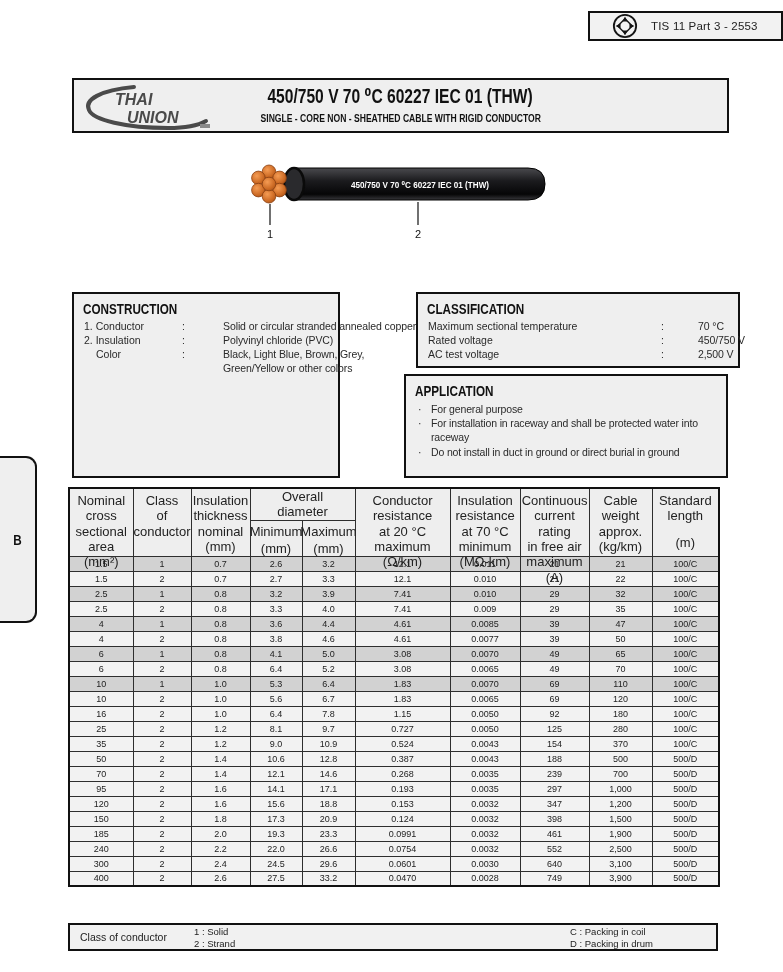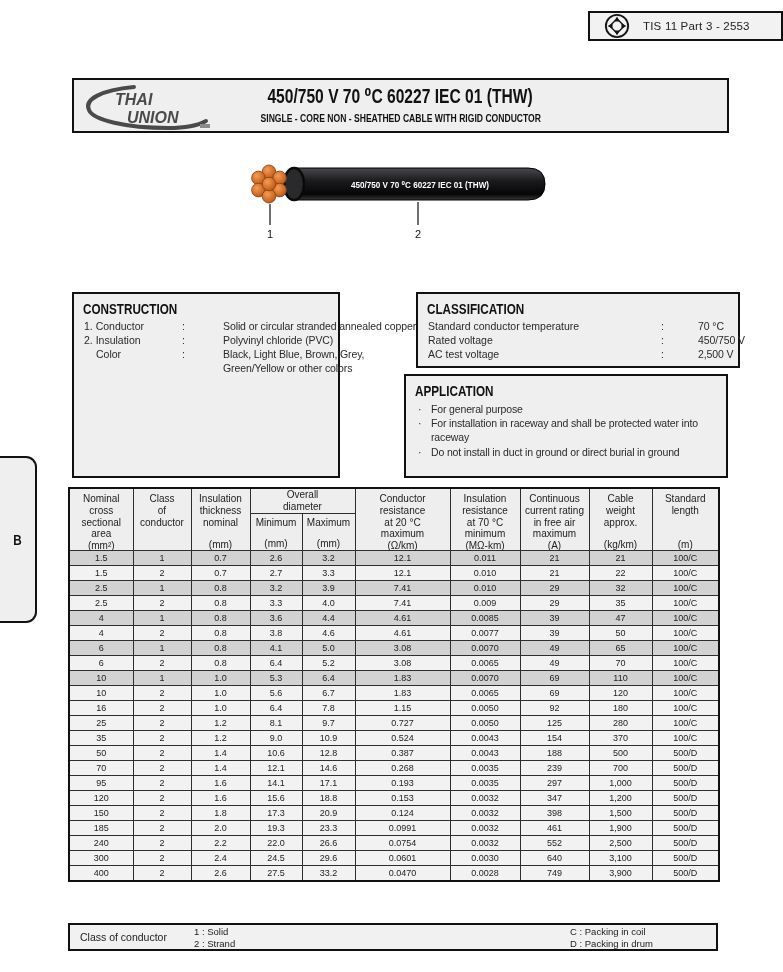--- a/index.html
+++ b/index.html
@@ -14,21 +14,21 @@
   .abs { position:absolute; }
 
   
   .cnd  { display:inline-block; transform:scaleX(0.78); transform-origin:0 50%; font-weight:bold; white-space:nowrap; }
   .cnd-c{ display:inline-block; transform:scaleX(0.78); transform-origin:50% 50%; font-weight:bold; white-space:nowrap; }
 
   
   .tis-badge {
     left:588px; top:11px; width:195px; height:30px;
     border:2px solid #111; background:#f2f2f2;
-    display:flex; align-items:center; padding-left:14px; gap:13px;
+    display:flex; align-items:center; padding-left:22px; gap:13px;
   }
   .tis-badge .txt { font-size:11.5px; color:#222; letter-spacing:0.2px; }
 
   
   .header-box {
     left:72px; top:78px; width:657px; height:55px;
     border:2px solid #111; background:#efefef;
   }
   .header-titles { position:absolute; left:0; right:0; top:5px; text-align:center; }
   .doc-title    { font-size:20px; line-height:1.15; color:#111; }
@@ -53,21 +53,21 @@
   .bullet-mark { text-align:left; padding-left:2px; }
   .bullet-text { white-space:pre; letter-spacing:-0.15px; }
 
   
   .spec-table {
     position:absolute; left:68px; top:487px; width:650px;
     border-collapse:collapse; table-layout:fixed;
     border:2px solid #111;
   }
   .spec-table th, .spec-table td { border:1px solid #2e2e2e; }
-  .spec-table thead th { background:#eeeeee; font-weight:normal; font-size:10px; color:#222; vertical-align:top; padding:0; }
+  .spec-table thead th { background:#eeeeee; font-weight:normal; font-size:13px; color:#222; vertical-align:top; padding:0; }
   .th-inner { display:flex; flex-direction:column; justify-content:space-between; align-items:center; height:61px; padding-top:4px; }
   .th-inner.sub { height:35px; padding-top:3px; }
   .th-label { white-space:pre-line; text-align:center; line-height:1.18; }
   .th-unit  { }
   .th-group { vertical-align:middle !important; text-align:center; height:25px;margin-left:20px; }
   .spec-table td { height:15px; text-align:center; font-size:9px; color:#222; padding:0; background:#f2f2f2; }
   .spec-table tr.shaded td { background:#d2d2d2; }
 
   
   .footer-box {
@@ -167,21 +167,21 @@
       <span class="kv-value">Black, Light Blue, Brown, Grey,
 Green/Yellow or other colors</span>
     </div>
   </div>
 </div>
 
 <div class="abs sec-box classification-box">
   <div class="sec-heading"><span class="cnd">CLASSIFICATION</span></div>
   <div class="kv-rows">
     <div class="kv-row">
-      <span class="kv-label">Standard conductor temperature</span>
+      <span class="kv-label">Maximum sectional temperature</span>
       <span class="kv-colon">:</span>
       <span class="kv-value">70 °C</span>
     </div>
     <div class="kv-row">
       <span class="kv-label">Rated voltage</span>
       <span class="kv-colon">:</span>
       <span class="kv-value">450/750 V</span>
     </div>
     <div class="kv-row">
       <span class="kv-label">AC test voltage</span>

